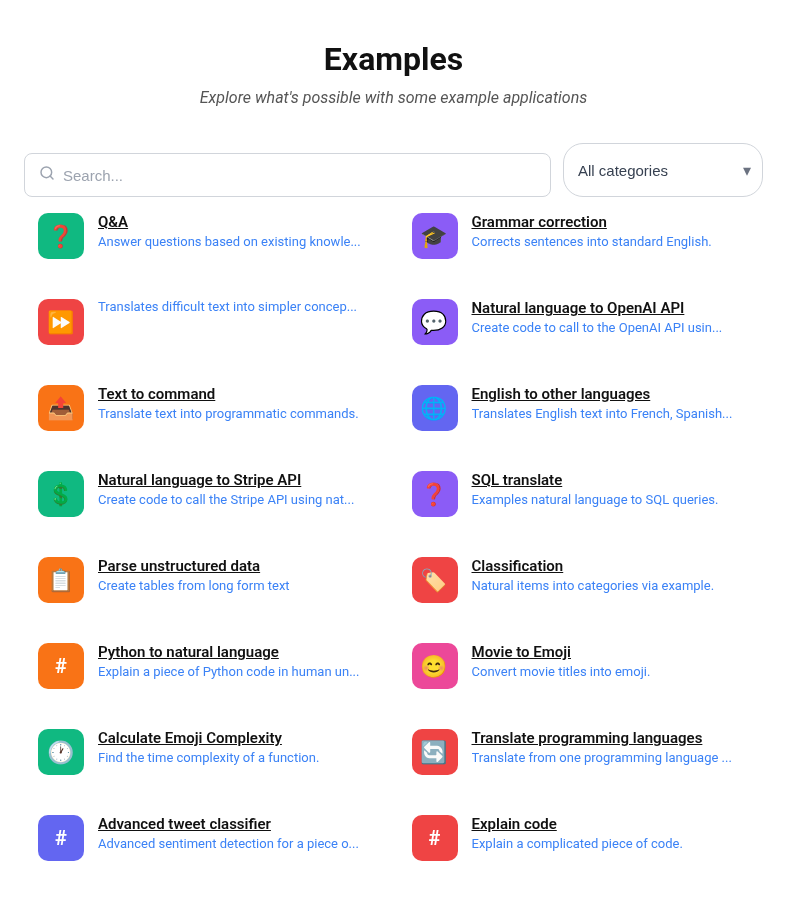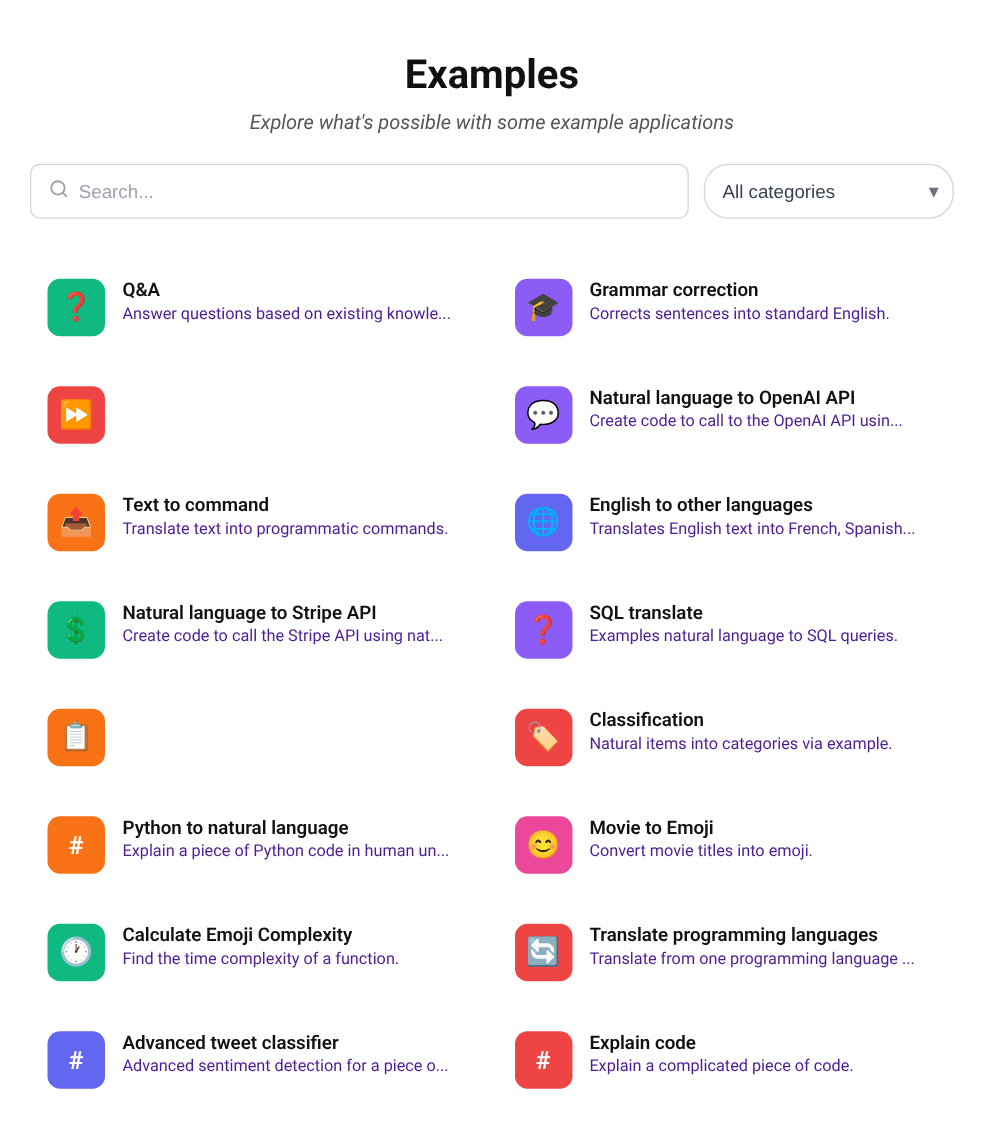--- a/index.html
+++ b/index.html
@@ -8,37 +8,36 @@
       background: #fff;
       color: #1a1a1a;
       width: 787px;
       min-height: 912px;
     }
     .page {
       padding: 40px 24px 40px 24px;
     }
     .header {
       text-align: center;
-      margin-bottom: 24px;
+      margin-bottom: 36px;
     }
     .header h1 {
       font-size: 32px;
       font-weight: 700;
       color: #111;
       margin-bottom: 10px;
     }
     .header p {
       font-size: 16px;
       color: #555;
       font-style: italic;
     }
     .search-row {
       display: flex;
       gap: 12px;
-      margin-bottom: 32px;
       align-items: flex-end;
     }
     .search-box {
       flex: 1;
       display: flex;
       align-items: center;
       border: 1.5px solid #d1d5db;
       border-radius: 8px;
       padding: 0 14px;
       height: 44px;
@@ -56,21 +55,21 @@
       background: transparent;
       width: 100%;
     }
     .search-input::placeholder { color: #9ca3af; }
     .category-wrapper {
       position: relative;
       min-width: 200px;
     }
     .category-wrapper select {
       width: 100%;
-      height: 44px;
+      height: 54px;
       border: 1.5px solid #d1d5db;
       border-radius: 20px;
       padding: 0 36px 0 14px;
       font-size: 15px;
       color: #374151;
       background: #fff;
       cursor: pointer;
       appearance: none;
       -webkit-appearance: none;
       outline: none;
@@ -106,24 +105,25 @@
       justify-content: center;
       flex-shrink: 0;
       font-size: 22px;
     }
     .card-text { flex: 1; min-width: 0; }
     .card-title {
       font-size: 15px;
       font-weight: 600;
       color: #111;
       margin-bottom: 3px;
+      text-decoration: underline;
     }
     .card-desc {
       font-size: 13px;
-      color: #4c1d95;
+      color: #3b82f6;
       white-space: nowrap;
       overflow: hidden;
       text-overflow: ellipsis;
     }
   </style>
 </head>
 <body>
 
 <div class="page">
   <div class="header">
@@ -170,20 +170,21 @@
     <div class="card-text">
       <div class="card-title">Grammar correction</div>
       <div class="card-desc">Corrects sentences into standard English.</div>
     </div>
   </div>
       <div class="card">
     <div class="icon-box" style="background:#ef4444">
       <span style="color:white; font-size:22px; font-weight:400">⏩</span>
     </div>
     <div class="card-text">
+      <div class="card-desc">Translates difficult text into simpler concep...</div>
     </div>
   </div>
       <div class="card">
     <div class="icon-box" style="background:#8b5cf6">
       <span style="color:white; font-size:22px; font-weight:400">💬</span>
     </div>
     <div class="card-text">
       <div class="card-title">Natural language to OpenAI API</div>
       <div class="card-desc">Create code to call to the OpenAI API usin...</div>
     </div>
@@ -220,20 +221,24 @@
       <span style="color:white; font-size:22px; font-weight:400">❓</span>
     </div>
     <div class="card-text">
       <div class="card-title">SQL translate</div>
       <div class="card-desc">Examples natural language to SQL queries.</div>
     </div>
   </div>
       <div class="card">
     <div class="icon-box" style="background:#f97316">
       <span style="color:white; font-size:22px; font-weight:400">📋</span>
+    </div>
+    <div class="card-text">
+      <div class="card-title">Parse unstructured data</div>
+      <div class="card-desc">Create tables from long form text</div>
     </div>
   </div>
       <div class="card">
     <div class="icon-box" style="background:#ef4444">
       <span style="color:white; font-size:22px; font-weight:400">🏷️</span>
     </div>
     <div class="card-text">
       <div class="card-title">Classification</div>
       <div class="card-desc">Natural items into categories via example.</div>
     </div>

